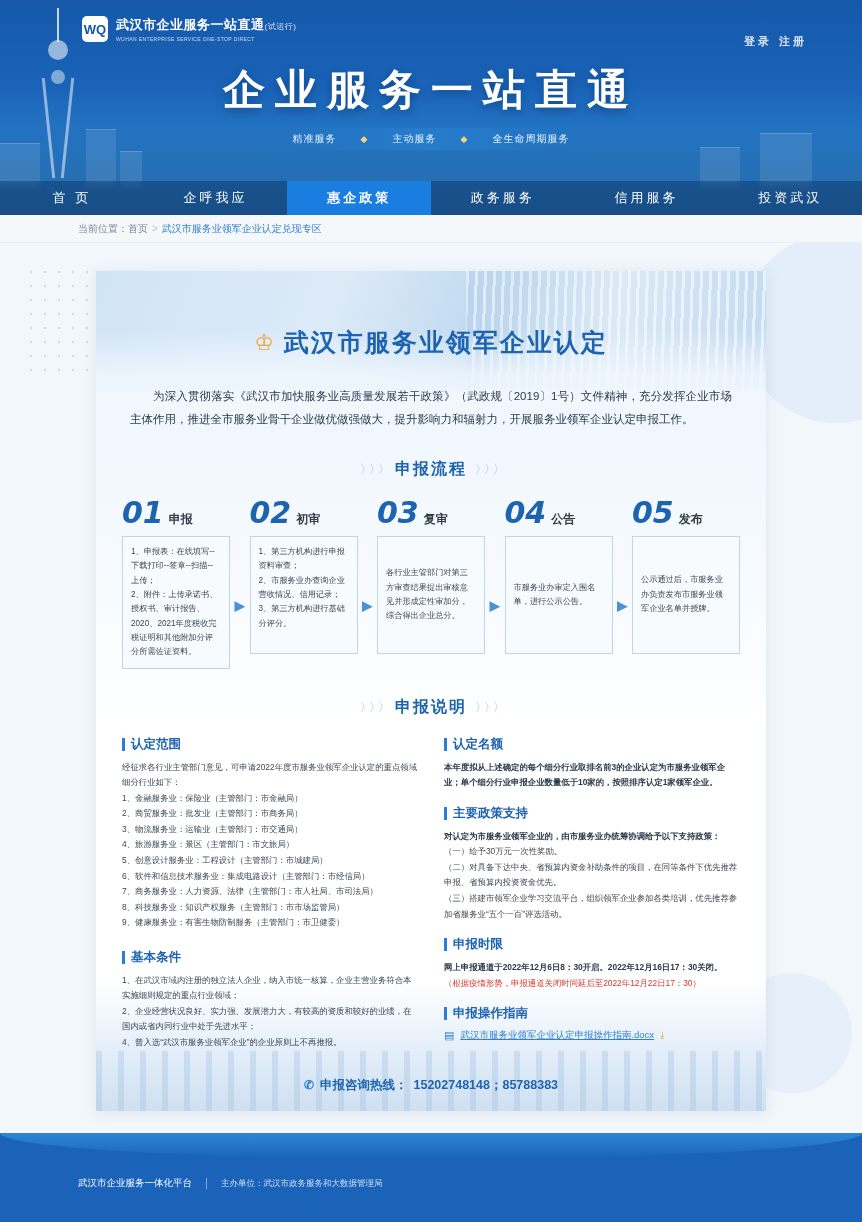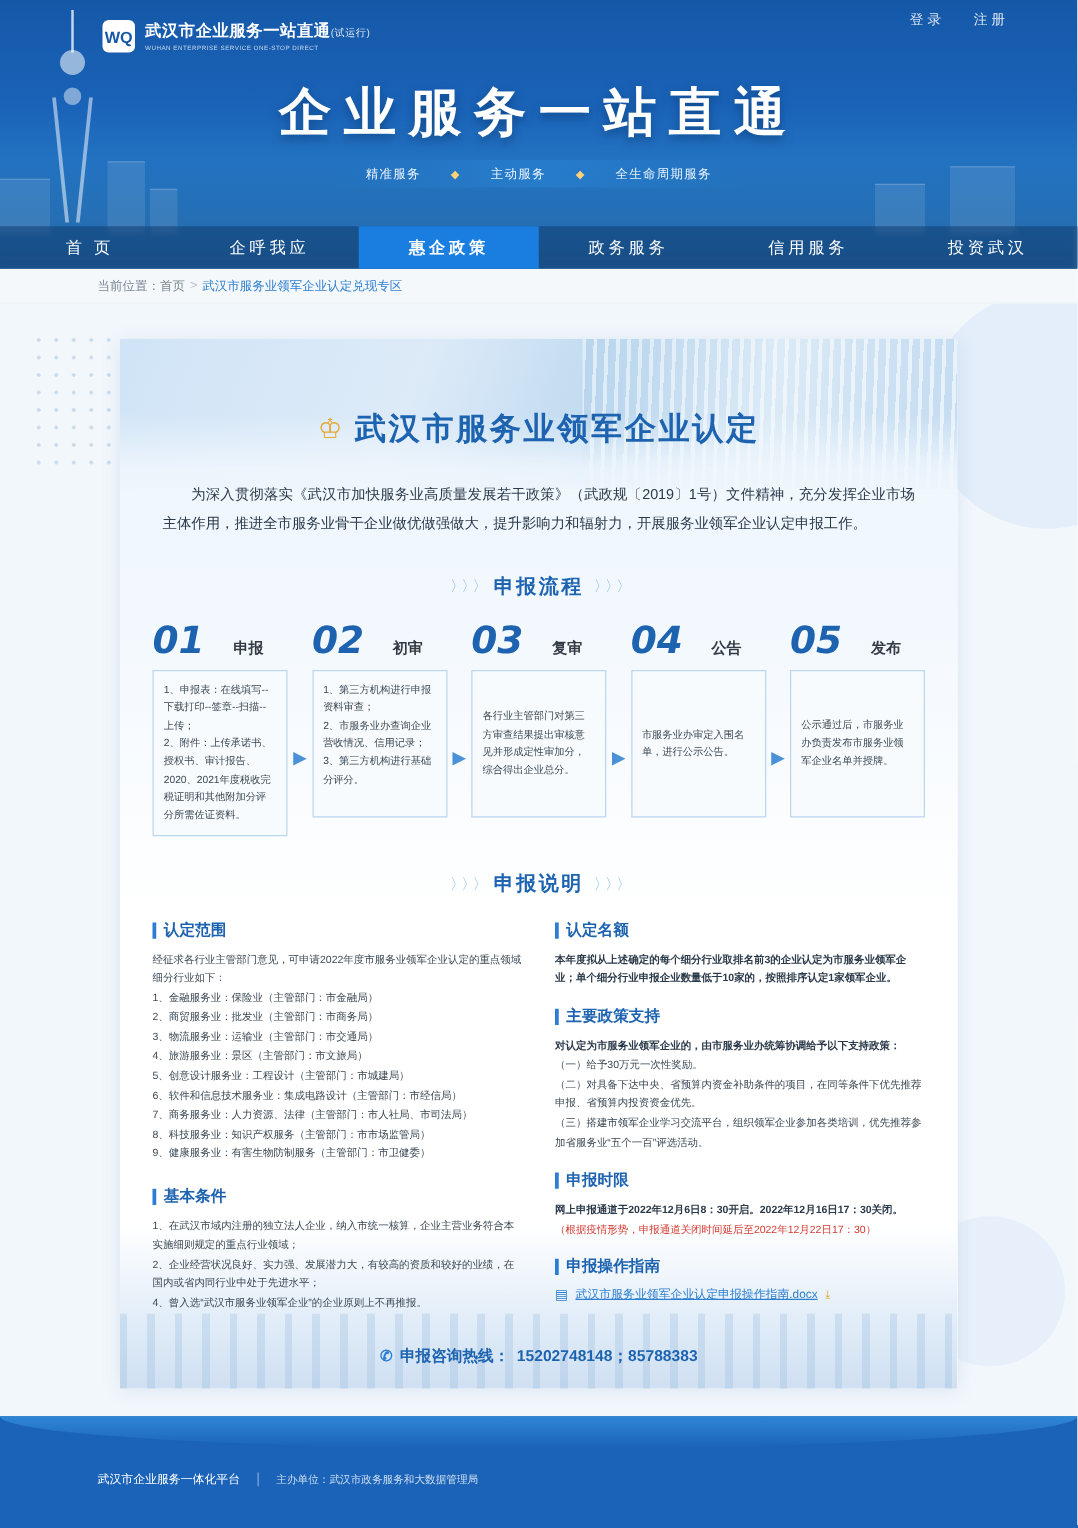--- a/index.html
+++ b/index.html
@@ -66,22 +66,22 @@
     background: #ffffff; color: #1558a8;
     display: flex; align-items: center; justify-content: center;
     font-size: 13px; font-weight: bold; margin-right: 8px; margin-left: 24px;
   }
   .logo-text { color: #fff; }
   .logo-cn { font-size: 13px; font-weight: bold; letter-spacing: 0.5px; }
   .logo-cn .suffix { font-size: 8px; font-weight: normal; opacity: 0.85; }
   .logo-en { font-size: 5px; letter-spacing: 0.4px; opacity: 0.75; margin-top: 2px; }
 
   .top-links {
-    position: absolute; right: 58px; top: 8px;
-    display: flex; gap: 26px; align-items: center;
+    position: absolute; right: 58px; top: 34px;
+    display: flex; gap: 10px; align-items: center; font-weight: bold;
   }
   .top-links a, .top-links span {
     color: rgba(255,255,255,0.85); font-size: 11px; text-decoration: none;
   }
 
   .hero-title {
     position: absolute; left: 0; top: 62px; width: 862px;
     text-align: center;
     font-size: 42px; font-weight: bold; letter-spacing: 10px;
     color: #fff;
@@ -205,21 +205,21 @@
   }
   .sec-head .chev { color: #8fc0ec; font-size: 12px; letter-spacing: -3px; }
   .sec-head .txt { font-size: 16px; font-weight: bold; color: #1d63b0; letter-spacing: 2px; }
 
   
   .steps {
     margin-top: 18px;
     display: flex; align-items: flex-start; justify-content: space-between;
   }
   .step { width: 108px; position: relative; }
-  .step-head { display: flex; align-items: baseline; gap: 23px; margin-bottom: 8px; }
+  .step-head { display: flex; align-items: baseline; gap: 5px; margin-bottom: 8px; }
   .step-num {
     font-size: 30px; font-weight: bold; font-style: italic; color: #1d63b0;
     font-family: "DejaVu Sans", "Liberation Sans", sans-serif;
     line-height: 1;
   }
   .step-name { font-size: 12px; font-weight: bold; color: #333c46; }
   .step-box {
     border: 1px solid #bcd6ee;
     background: #f8fbfe;
     min-height: 118px;

